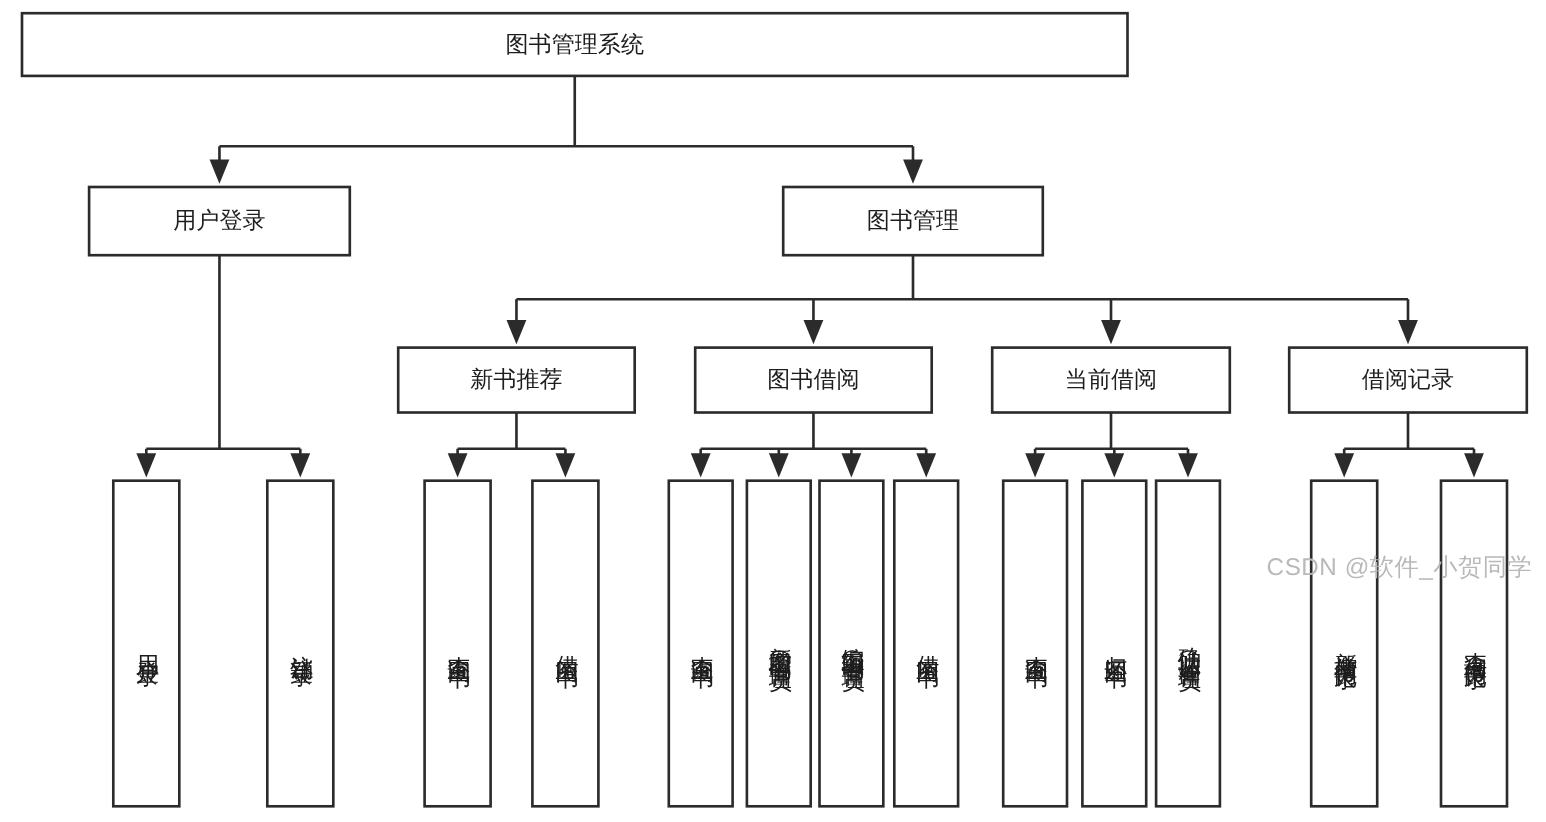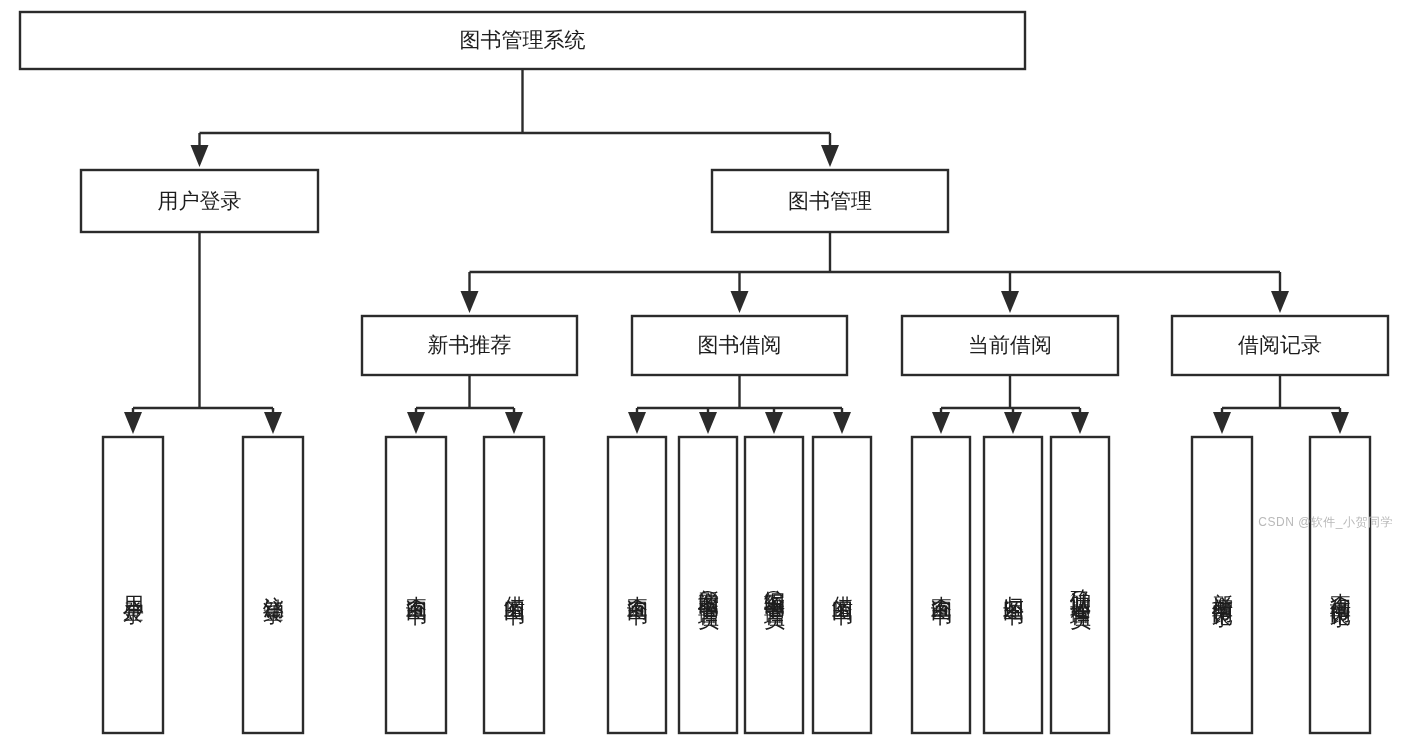--- a/index.html
+++ b/index.html
@@ -65,21 +65,21 @@
     justify-content: center;
     text-align: center;
     pointer-events: none;
     user-select: none;
   }
   .watermark {
     position: absolute;
     right: 12px;
     bottom: 6px;
     font-family: "Liberation Sans", "DejaVu Sans", sans-serif;
-    font-size: 12px;
+    font-size: 22px;
     color: #b9b9b9;
     letter-spacing: 0.5px;
     white-space: nowrap;
     user-select: none;
   }
 </style>
 </head>
 <body>
 
 <div id="diagram-root">

